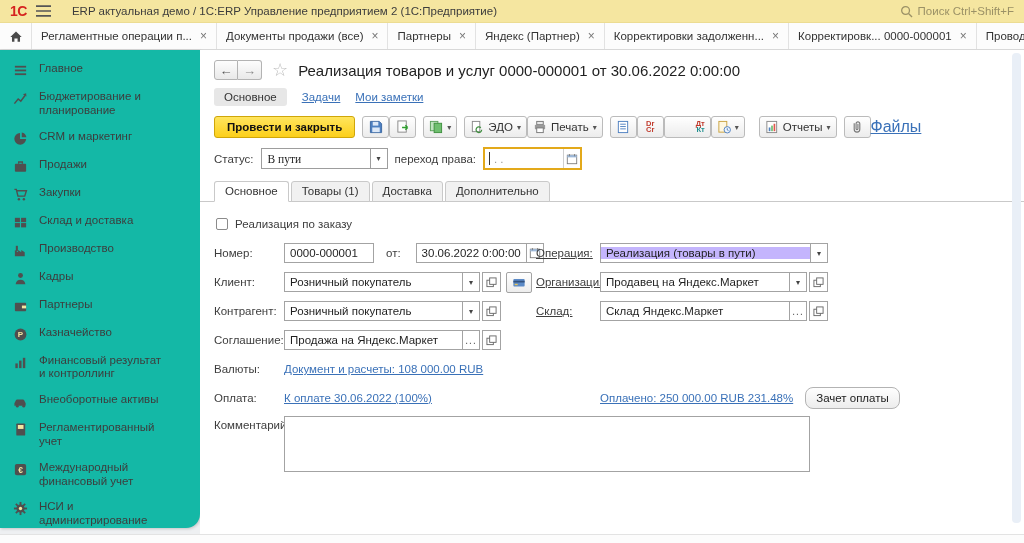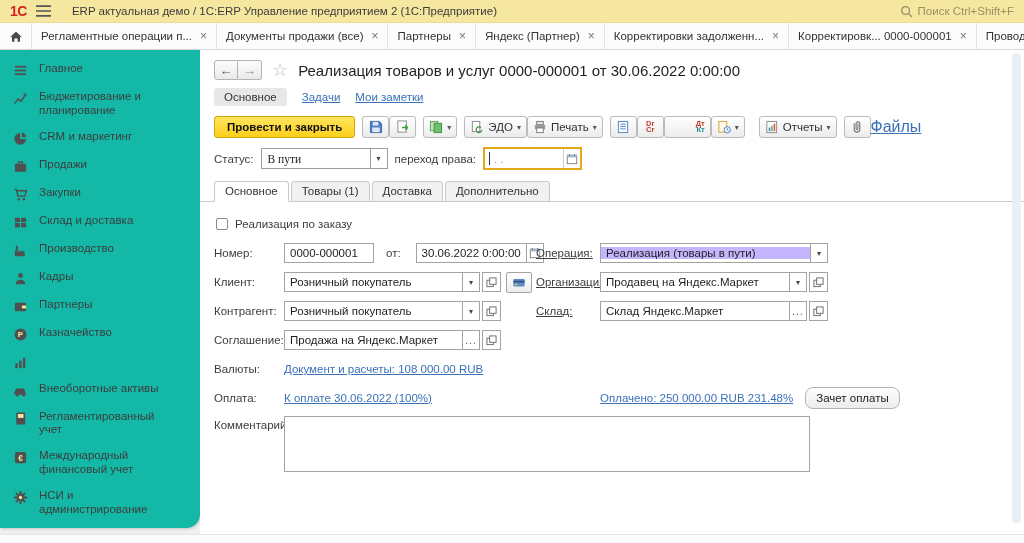--- a/index.html
+++ b/index.html
@@ -238,20 +238,21 @@
       <span class="side-label">Казначейство</span>
     </div>
     <div class="side-item">
       <svg width="15" height="15" viewBox="0 0 16 16">
           <g fill="#4f4f4f">
             <rect x="2.5" y="9" width="2.6" height="5"></rect>
             <rect x="6.5" y="6" width="2.6" height="8"></rect>
             <rect x="10.5" y="3" width="2.6" height="11"></rect>
           </g>
         </svg>
+      <span class="side-label">Финансовый результат и контроллинг</span>
     </div>
     <div class="side-item">
       <svg width="15" height="15" viewBox="0 0 16 16">
           <path d="M1.5 12.5V9.9l1.6-3.3c.2-.5.7-.8 1.2-.8h6.4c.5 0 1 .3 1.2.8l1.6 3.3v2.6z" fill="#4f4f4f"></path>
           <circle cx="4.6" cy="13" r="1.5" fill="#4f4f4f"></circle>
           <circle cx="11.4" cy="13" r="1.5" fill="#4f4f4f"></circle>
         </svg>
       <span class="side-label">Внеоборотные активы</span>
     </div>
     <div class="side-item">

